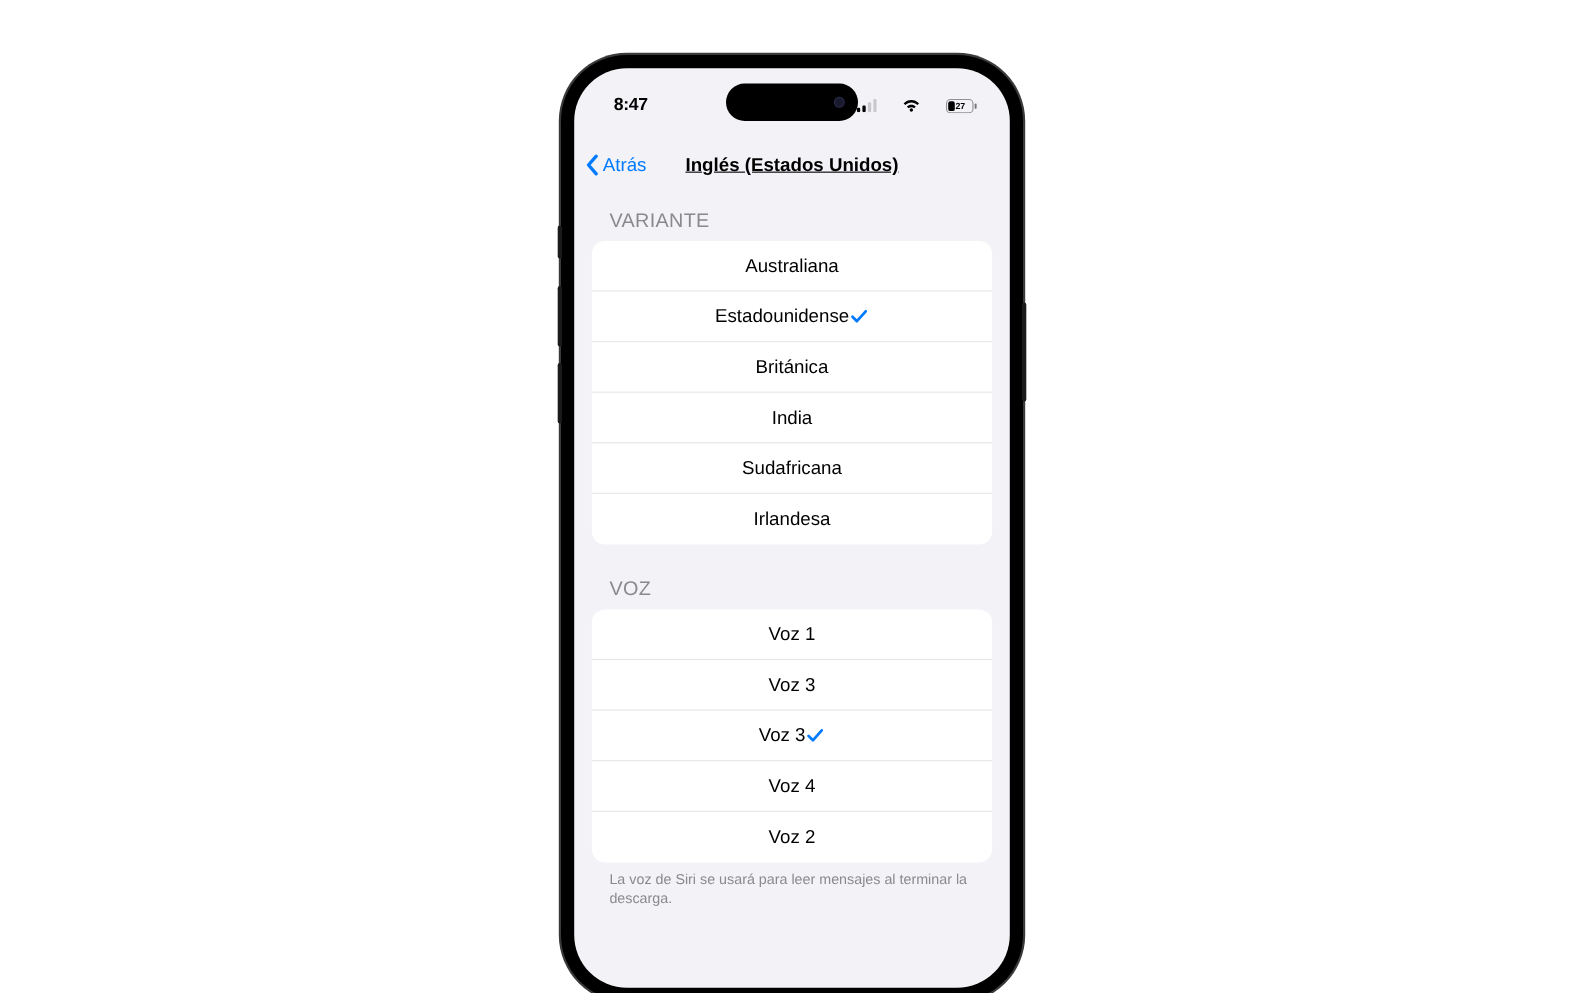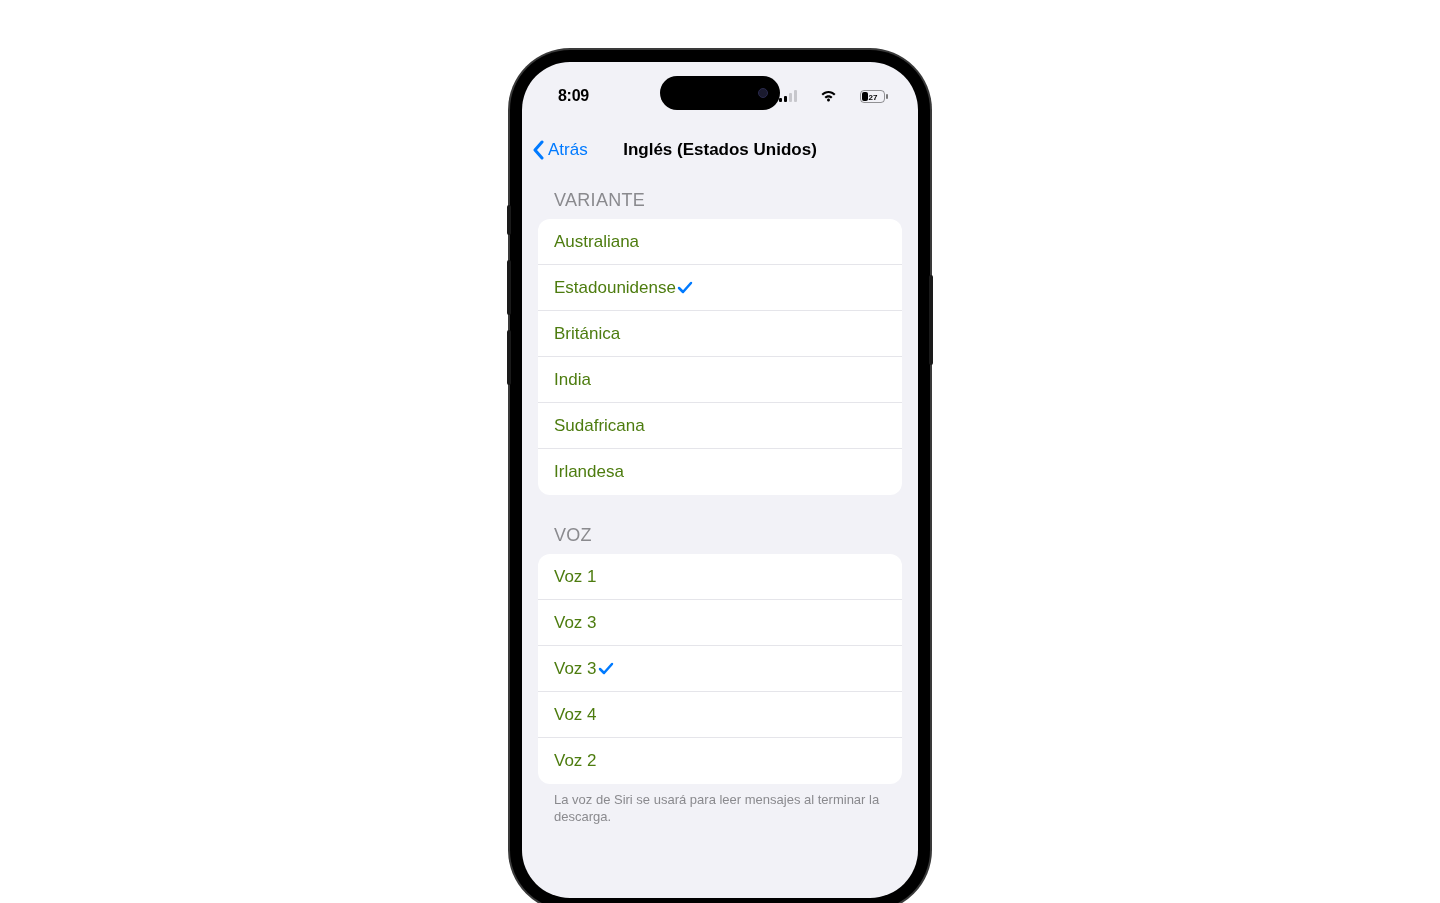--- a/index.html
+++ b/index.html
@@ -102,43 +102,44 @@
       height: 20px;
       margin-right: 4px;
     }
     .nav-title {
       position: absolute;
       left: 50%;
       transform: translateX(-50%);
       font-size: 17px;
       font-weight: 600;
       color: #000;
+      text-decoration: underline;
     }
     .content {
       padding: 0 16px;
     }
     .section-header {
       font-size: 18px;
       color: #8a8a8e;
       text-transform: uppercase;
       padding: 30px 16px 8px 16px;
       letter-spacing: 0.3px;
     }
     .list-group {
       background: #ffffff;
       border-radius: 12px;
       overflow: hidden;
     }
     .list-row {
       display: flex;
       align-items: center;
-      justify-content: flex-start;
+      justify-content: center;
       padding: 12px 16px;
       font-size: 17px;
-      color: #4d7c0f;
+      color: #000000;
       border-bottom: 0.5px solid #e5e5ea;
       cursor: pointer;
       min-height: 46px;
     }
     .list-row:last-child {
       border-bottom: none;
     }
     .checkmark {
       color: #007aff;
       width: 18px;
@@ -159,21 +160,21 @@
   <div class="side-button left-2"></div>
   <div class="side-button left-3"></div>
   <div class="side-button right-1"></div>
 
   <div class="screen">
     <div class="dynamic-island">
       <div class="camera-dot"></div>
     </div>
 
     <div class="status-bar">
-      <span class="status-time">8:09</span>
+      <span class="status-time">8:47</span>
       <div class="status-icons">
         <svg width="18" height="12" viewBox="0 0 18 12">
             <rect x="0" y="8" width="3" height="4" rx="1" fill="#000"></rect>
             <rect x="5" y="6" width="3" height="6" rx="1" fill="#000"></rect>
             <rect x="10" y="3" width="3" height="9" rx="1" fill="#c7c7cc"></rect>
             <rect x="15" y="0" width="3" height="12" rx="1" fill="#c7c7cc"></rect>
           </svg>
         <svg width="17" height="12" viewBox="0 0 17 12">
             <path d="M8.5 11.5 C9.3 11.5 10 10.8 10 10 C10 9.2 9.3 8.5 8.5 8.5 C7.7 8.5 7 9.2 7 10 C7 10.8 7.7 11.5 8.5 11.5 Z M4.5 7 C5.6 5.9 7 5.3 8.5 5.3 C10 5.3 11.4 5.9 12.5 7 L11 8.5 C10.3 7.8 9.4 7.4 8.5 7.4 C7.6 7.4 6.7 7.8 6 8.5 Z M1.5 4 C3.4 2.1 5.9 1 8.5 1 C11.1 1 13.6 2.1 15.5 4 L14 5.5 C12.5 4 10.5 3.1 8.5 3.1 C6.5 3.1 4.5 4 3 5.5 Z" fill="#000"></path>
           </svg>

